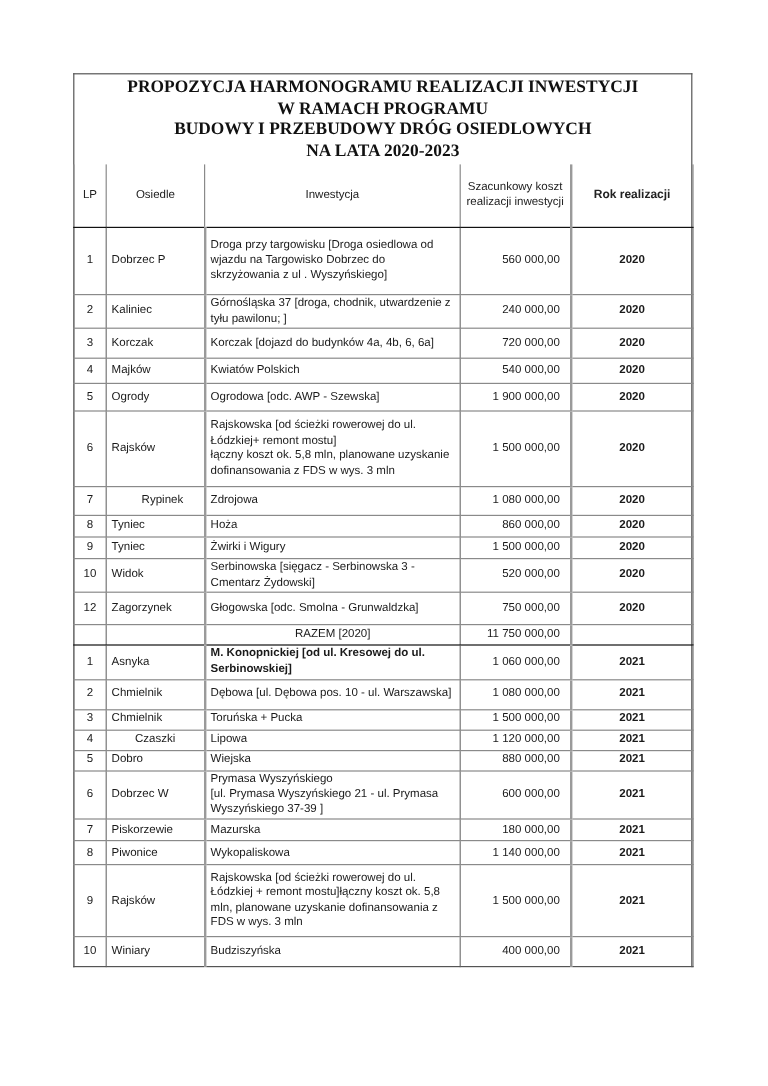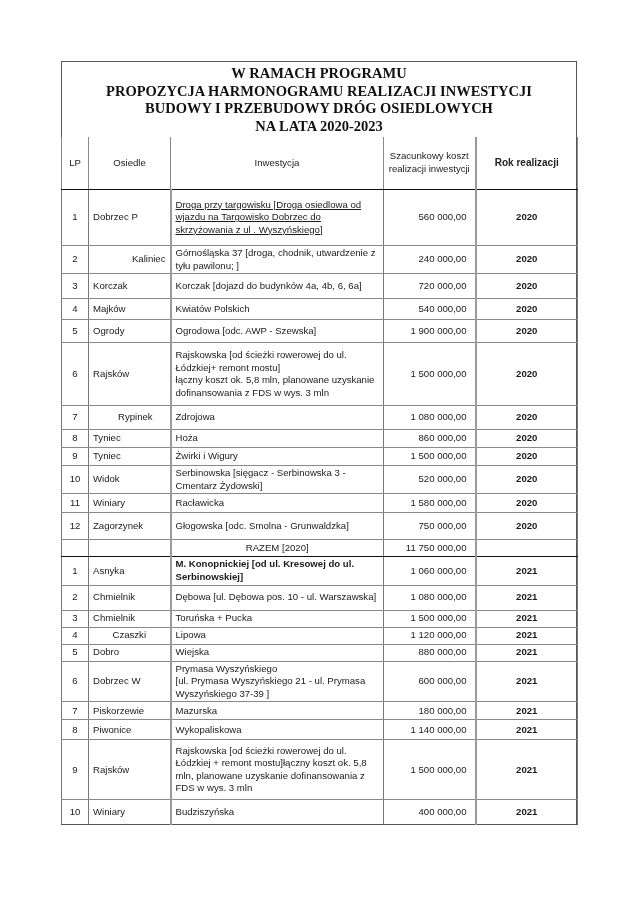--- a/index.html
+++ b/index.html
@@ -22,22 +22,22 @@
   td { border-left-color:#777; border-right-color:#777; }
   td.inv { border-left:2px solid #9a9a9a; }
   td.year, th.year { border-left:2px solid #9a9a9a; }
   tr.last td { border-bottom:1px solid #555; }
 </style>
 </head>
 <body>
 
 <div class="page">
   <div class="title">
+    <div>PROPOZYCJA HARMONOGRAMU REALIZACJI INWESTYCJI</div>
     <div>W RAMACH PROGRAMU</div>
-    <div>PROPOZYCJA HARMONOGRAMU REALIZACJI INWESTYCJI</div>
     <div>BUDOWY I PRZEBUDOWY DRÓG OSIEDLOWYCH</div>
     <div>NA LATA 2020-2023</div>
   </div>
   <table>
     <colgroup>
         <col class="c-lp">
         <col class="c-os">
         <col class="c-inv">
         <col class="c-cost">
         <col class="c-year">
@@ -48,27 +48,27 @@
         <th>Osiedle</th>
         <th>Inwestycja</th>
         <th>Szacunkowy koszt realizacji inwestycji</th>
         <th class="year">Rok realizacji</th>
       </tr>
     </thead>
     <tbody id="tbody">
         <tr style="height: 56px;">
           <td class="lp" style="white-space: nowrap;">1</td>
           <td class="os" style="white-space: nowrap;">Dobrzec P</td>
-          <td class="inv" style="white-space: pre-line; text-decoration: underline;">Droga przy targowisku [Droga osiedlowa od wjazdu na Targowisko Dobrzec do skrzyżowania z ul . Wyszyńskiego]</td>
+          <td class="inv" style="white-space: pre-line;">Droga przy targowisku [Droga osiedlowa od wjazdu na Targowisko Dobrzec do skrzyżowania z ul . Wyszyńskiego]</td>
           <td class="cost" style="white-space: nowrap; text-align: right;">560 000,00</td>
           <td class="year" style="white-space: nowrap;">2020</td>
         </tr>
         <tr style="height: 28px;">
           <td class="lp" style="white-space: nowrap;">2</td>
-          <td class="os" style="white-space: nowrap; text-align: right;">Kaliniec</td>
+          <td class="os" style="white-space: nowrap;">Kaliniec</td>
           <td class="inv" style="white-space: pre-line;">Górnośląska 37 [droga, chodnik, utwardzenie z tyłu pawilonu; ]</td>
           <td class="cost" style="white-space: nowrap;">240 000,00</td>
           <td class="year" style="white-space: nowrap;">2020</td>
         </tr>
         <tr style="height: 25px;">
           <td class="lp" style="white-space: nowrap;">3</td>
           <td class="os" style="white-space: nowrap;">Korczak</td>
           <td class="inv" style="white-space: pre-line; margin-top: 48px;">Korczak [dojazd do budynków 4a, 4b, 6, 6a]</td>
           <td class="cost" style="white-space: nowrap;">720 000,00</td>
           <td class="year" style="white-space: nowrap;">2020</td>
@@ -114,27 +114,20 @@
           <td class="os" style="white-space: nowrap;">Tyniec</td>
           <td class="inv" style="white-space: pre-line;">Żwirki i Wigury</td>
           <td class="cost" style="white-space: nowrap;">1 500 000,00</td>
           <td class="year" style="white-space: nowrap;">2020</td>
         </tr>
         <tr style="height: 26px;">
           <td class="lp" style="white-space: nowrap;">10</td>
           <td class="os" style="white-space: nowrap;">Widok</td>
           <td class="inv" style="white-space: pre-line;">Serbinowska   [sięgacz - Serbinowska 3 - Cmentarz Żydowski]</td>
           <td class="cost" style="white-space: nowrap;">520 000,00</td>
-          <td class="year" style="white-space: nowrap;">2020</td>
-        </tr>
-        <tr style="height: 19px;">
-          <td class="lp" style="white-space: nowrap;">11</td>
-          <td class="os" style="white-space: nowrap;">Winiary</td>
-          <td class="inv" style="white-space: pre-line;">Racławicka</td>
-          <td class="cost" style="white-space: nowrap;">1 580 000,00</td>
           <td class="year" style="white-space: nowrap;">2020</td>
         </tr>
         <tr style="height: 27px;">
           <td class="lp" style="white-space: nowrap;">12</td>
           <td class="os" style="white-space: nowrap;">Zagorzynek</td>
           <td class="inv" style="white-space: pre-line;">Głogowska [odc. Smolna - Grunwaldzka]</td>
           <td class="cost" style="white-space: nowrap;">750 000,00</td>
           <td class="year" style="white-space: nowrap;">2020</td>
         </tr>
         <tr class="total" style="height: 17px;">

